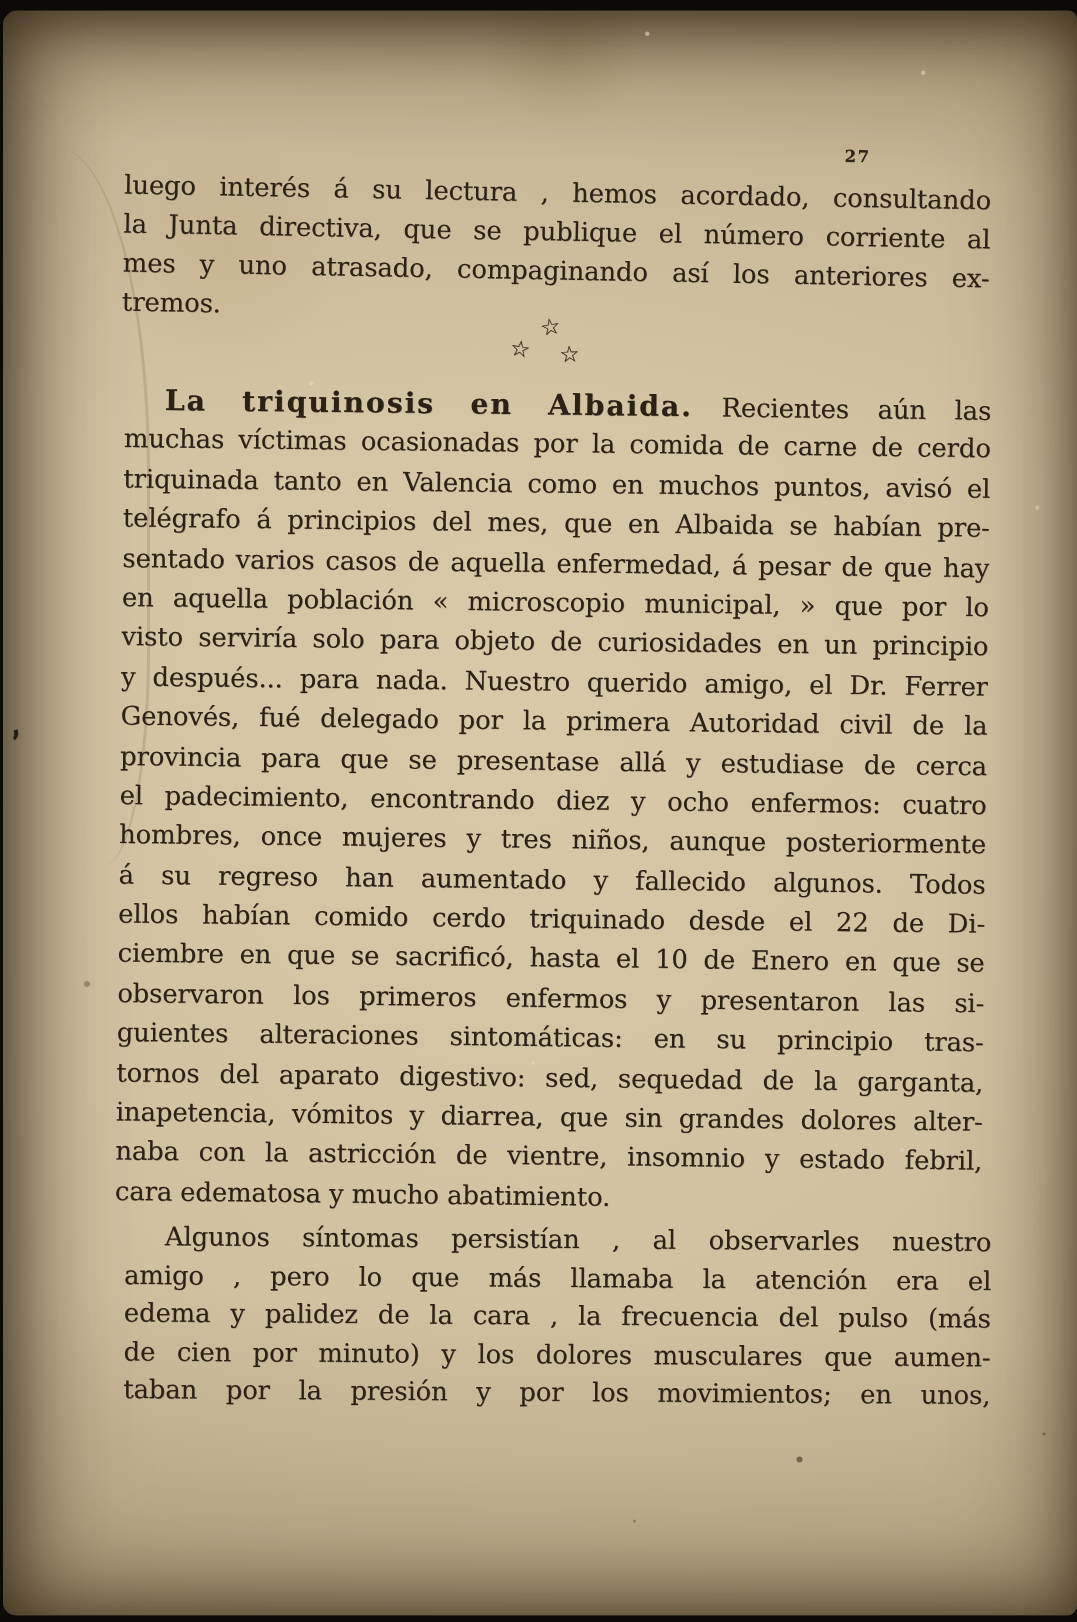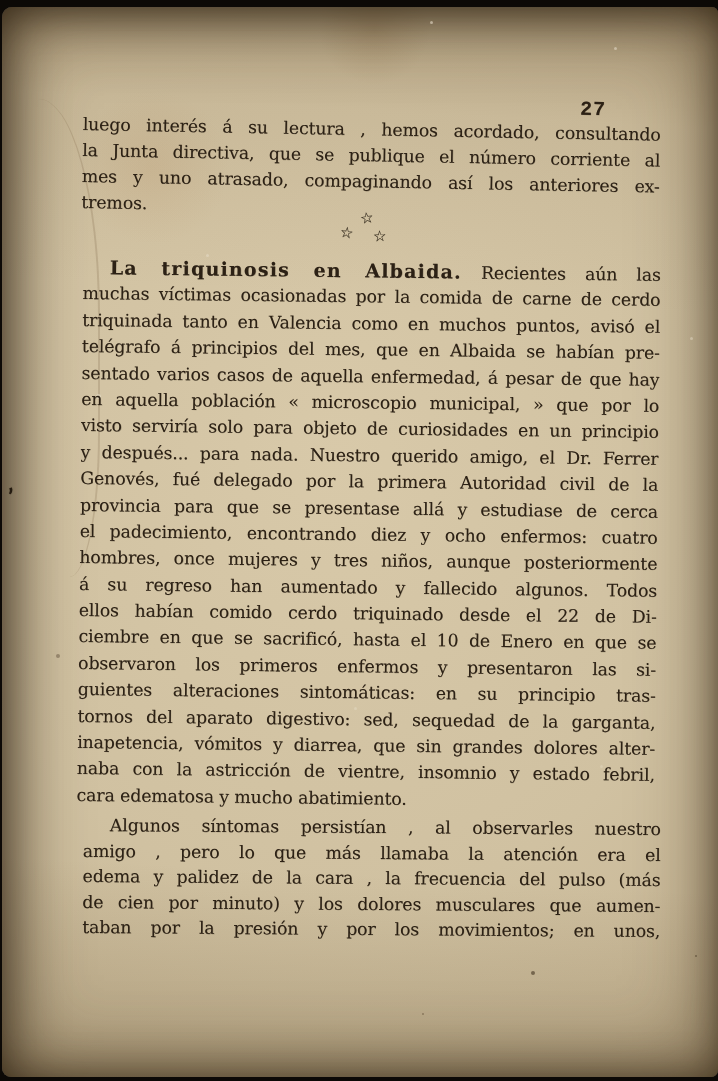--- a/index.html
+++ b/index.html
@@ -52,26 +52,25 @@
       420px 1006px 0 rgba(70,52,30,0.40),
       55px 648px 0 1px rgba(60,44,25,0.35);
   }
   .ink-smudge{
     position:absolute;left:4px;top:466px;
     color:#241b10;font-size:19px;font-weight:bold;
     transform:rotate(-18deg);
     text-shadow:0 0 1px rgba(36,27,16,0.6);
   }
   .page-number{
-    position:absolute;left:578px;top:91px;
-    font-size:20px;font-weight:bold;color:#2c2115;
+    position:absolute;left:561px;top:91px;
+    font-size:11px;font-weight:bold;color:#2c2115;
     letter-spacing:1px;
     transform:rotate(1deg);
     text-shadow:0.3px 0.3px 0 rgba(44,33,21,0.4);
-    font-family:Liberation Mono, monospace;
   }
   .text-block{
     position:absolute;left:81px;top:0;width:578px;height:100%;
     color:#2c2115;
   }
   .block{position:absolute;width:100%;}
   .para-intro{top:104px;transform:rotate(1.05deg);transform-origin:0 0;}
   .article{top:247px;transform:rotate(0.68deg);transform-origin:0 0;}
   .closing{top:806px;transform:rotate(0.40deg);transform-origin:0 0;}
   .line{

